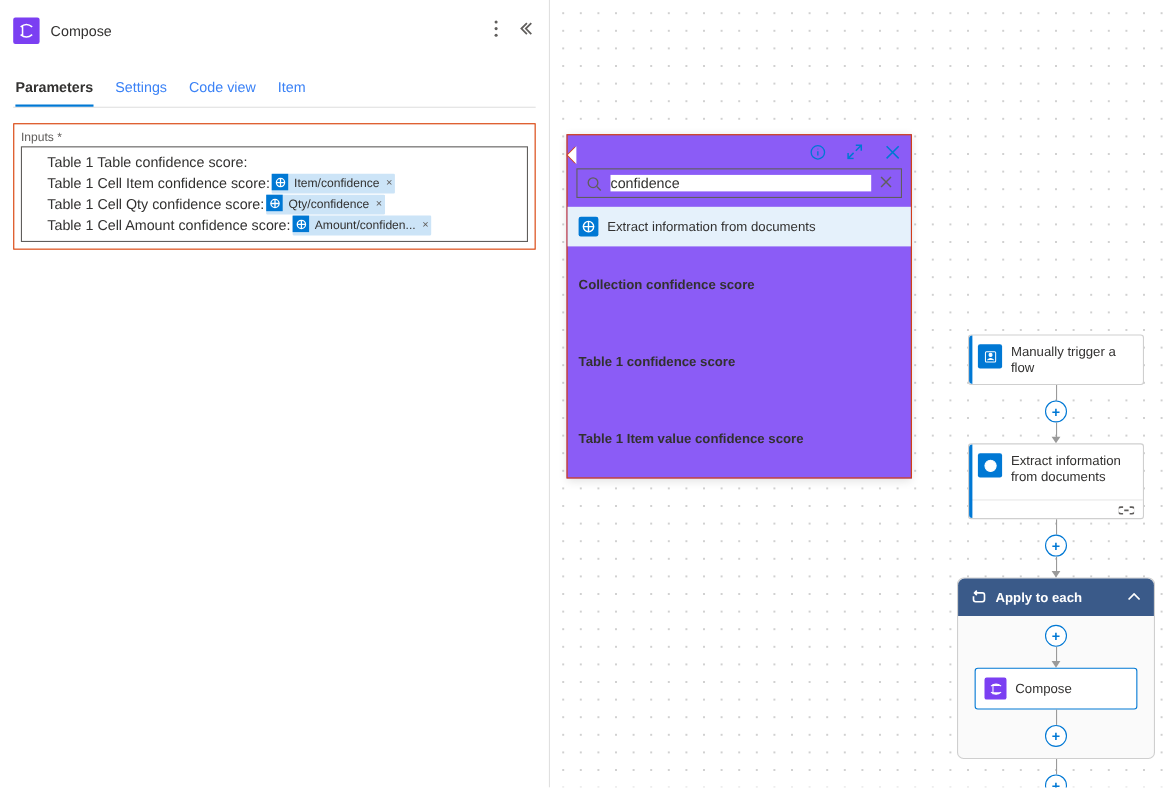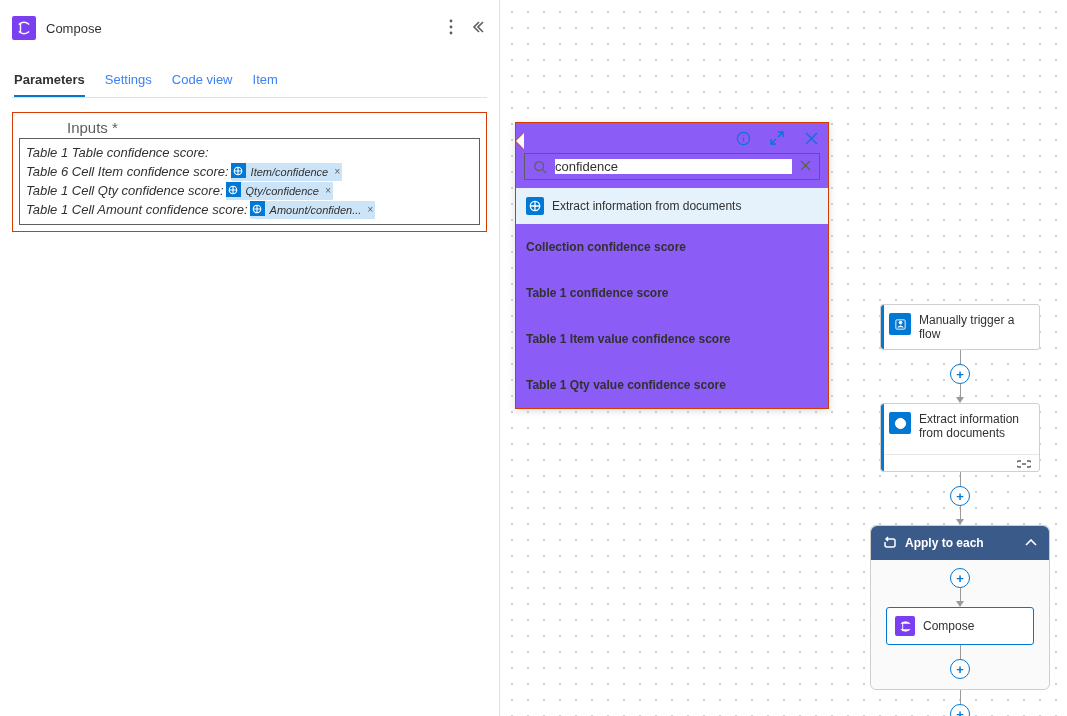--- a/index.html
+++ b/index.html
@@ -33,25 +33,25 @@
   .header-btn { background: none; border: none; cursor: pointer; color: #605e5c; font-size: 15px; padding: 2px; }
 
   .tabs { display: flex; gap: 20px; border-bottom: 1px solid #e0e0e0; margin-bottom: 14px; padding: 0 2px; }
   .tab { padding: 8px 0; font-size: 13px; color: #3b82f6; cursor: pointer; border-bottom: 2px solid transparent; }
   .tab.active { color: #323130; font-weight: 600; border-bottom: 2px solid #0078d4; }
 
   .inputs-section {
     border: 1px solid #d83b01;
     padding: 6px;
   }
-  .inputs-label { font-size: 15px; color: #605e5c; margin-bottom: 2px; margin-left: 48px; }
+  .inputs-label { font-size: 11px; color: #605e5c; margin-bottom: 2px; }
   .inputs-box {
     border: 1px solid #605e5c; padding: 4px 6px; font-size: 13px; color: #323130;
   }
-  .input-line { display: flex; align-items: center; flex-wrap: wrap; gap: 0; margin: 1px 0; line-height: 18px; font-style: italic; }
+  .input-line { display: flex; align-items: center; flex-wrap: wrap; gap: 0; margin: 1px 17px; line-height: 18px; }
   .token {
     display: inline-flex; align-items: flex-start; gap: 3px;
     background: #cce4f7; color: #323130;
     padding: 0 2px 0 0; font-size: 11px; margin-left: 2px;
     border-radius: 1px;
   }
   .token .tok-icon {
     width: 15px; height: 15px; background: #0078d4; display: inline-flex; align-items: center; justify-content: center; margin-right: 2px;
   }
   .token .tok-icon svg { width: 10px; height: 10px; stroke: #fff; fill: none; stroke-width: 1.4; }
@@ -79,21 +79,21 @@
   .picker-search .search-x { color: #605e5c; cursor: pointer; font-size: 13px; }
   .picker-section {
     display: flex; align-items: center; gap: 8px; padding: 9px 10px;
     background: #e5f1fb; font-size: 12px; color: #323130;
   }
   .picker-section .sec-icon {
     width: 18px; height: 18px; background: #0078d4; border-radius: 2px;
     display: flex; align-items: center; justify-content: center;
   }
   .picker-section .sec-icon svg { width: 12px; height: 12px; stroke: #fff; fill: none; stroke-width: 1.5; }
-  .picker-item { padding: 16px 10px; font-size: 12px; color: #323130; cursor: pointer; font-weight: 600; }
+  .picker-item { padding: 28px 10px; font-size: 12px; color: #323130; cursor: pointer; font-weight: 600; }
 
   
   .flow { position: absolute; left: 880px; top: 304px; width: 160px; display: flex; flex-direction: column; align-items: center; }
   .node {
     width: 160px; background: #fff; border: 1px solid #cfcfcf; border-radius: 3px;
     display: flex; align-items: flex-start; gap: 8px; padding: 8px; font-size: 12px; color: #323130;
     position: relative;
   }
   .node .accent { position: absolute; left: 0; top: 0; bottom: 0; width: 3px; background: #0078d4; border-radius: 3px 0 0 3px; }
   .node-icon {
@@ -172,21 +172,21 @@
     <div class="tab">Item</div>
   </div>
 
   <div class="inputs-section">
     <div class="inputs-label">Inputs *</div>
     <div class="inputs-box">
       <div class="input-line">
           <span>Table 1 Table confidence score:</span>
         </div>
       <div class="input-line">
-        <span>Table 6 Cell Item confidence score: </span>
+        <span>Table 1 Cell Item confidence score: </span>
         <span class="token">
           <span class="tok-icon">
               <svg viewBox="0 0 12 12">
                 <circle cx="6" cy="6" r="4.5"></circle>
                 <path d="M6 1.5 v9 M1.5 6 h9"></path>
               </svg>
             </span>
           <span>Item/confidence</span>
           <span class="tok-x">×</span>
         </span>
@@ -257,21 +257,20 @@
       <svg viewBox="0 0 14 14">
           <circle cx="7" cy="7" r="5.5"></circle>
           <path d="M7 1.5 v11 M1.5 7 h11"></path>
         </svg>
     </span>
     <span>Extract information from documents</span>
   </div>
   <div class="picker-item">Collection confidence score</div>
   <div class="picker-item">Table 1 confidence score</div>
   <div class="picker-item">Table 1 Item value confidence score</div>
-  <div class="picker-item">Table 1 Qty value confidence score</div>
 </div>
 
 <div class="flow">
   <div class="node">
     <div class="accent"></div>
     <div class="node-icon blue">
       <svg viewBox="0 0 14 14">
           <rect x="2" y="2" width="10" height="10" rx="1" fill="none" stroke="#fff"></rect>
           <circle cx="7" cy="5" r="1.5" fill="#fff"></circle>
           <path d="M4 10 Q7 7 10 10" fill="#fff"></path>

